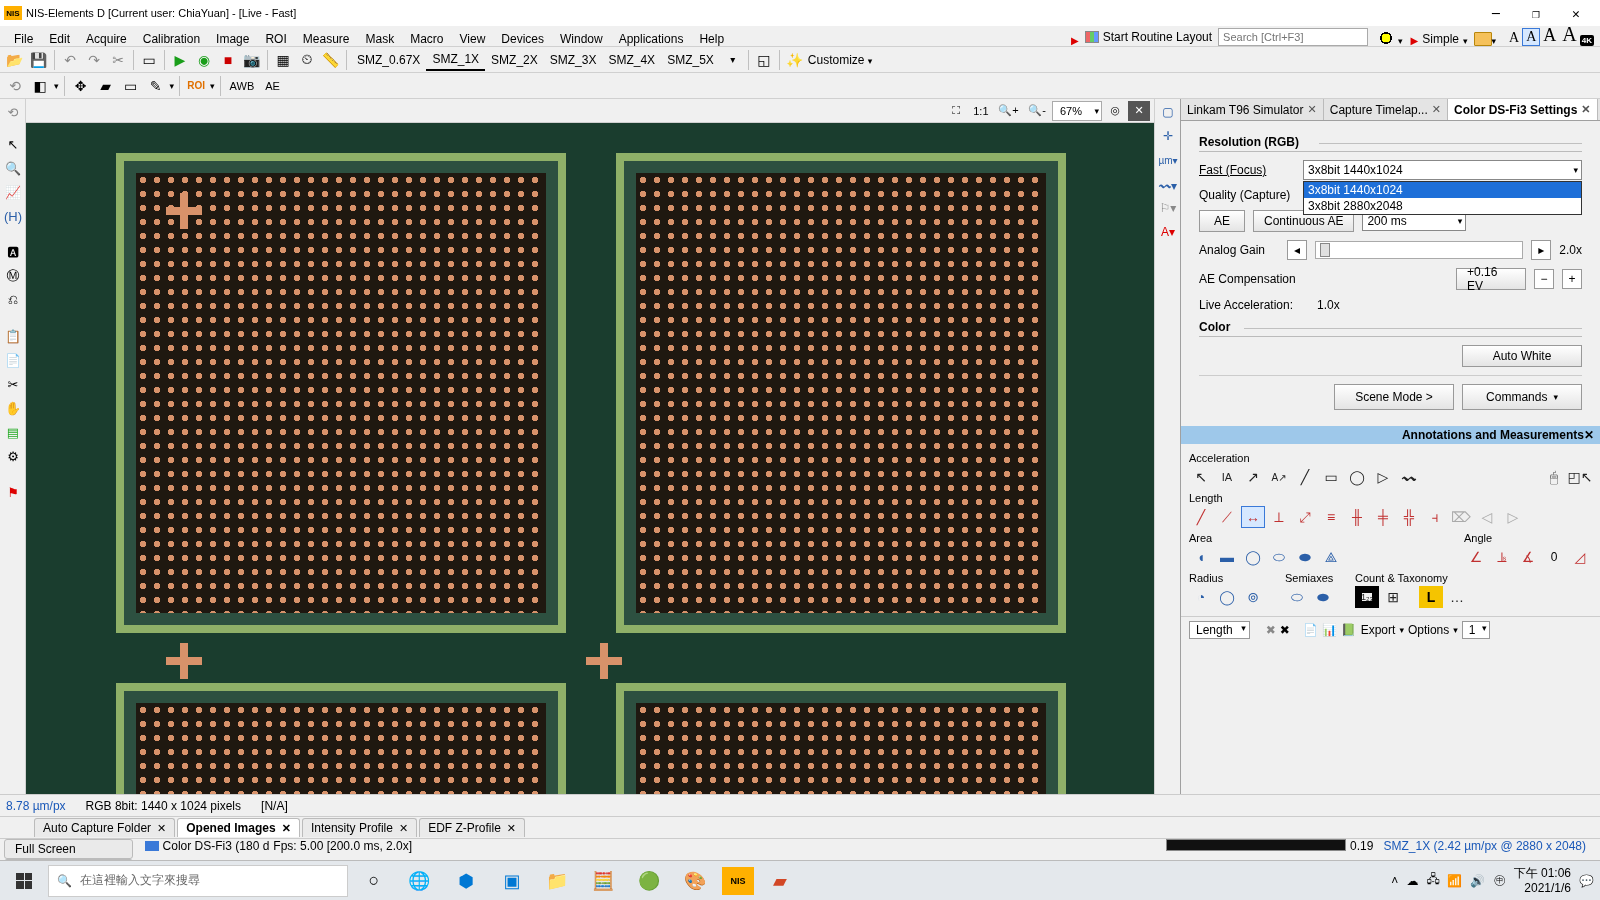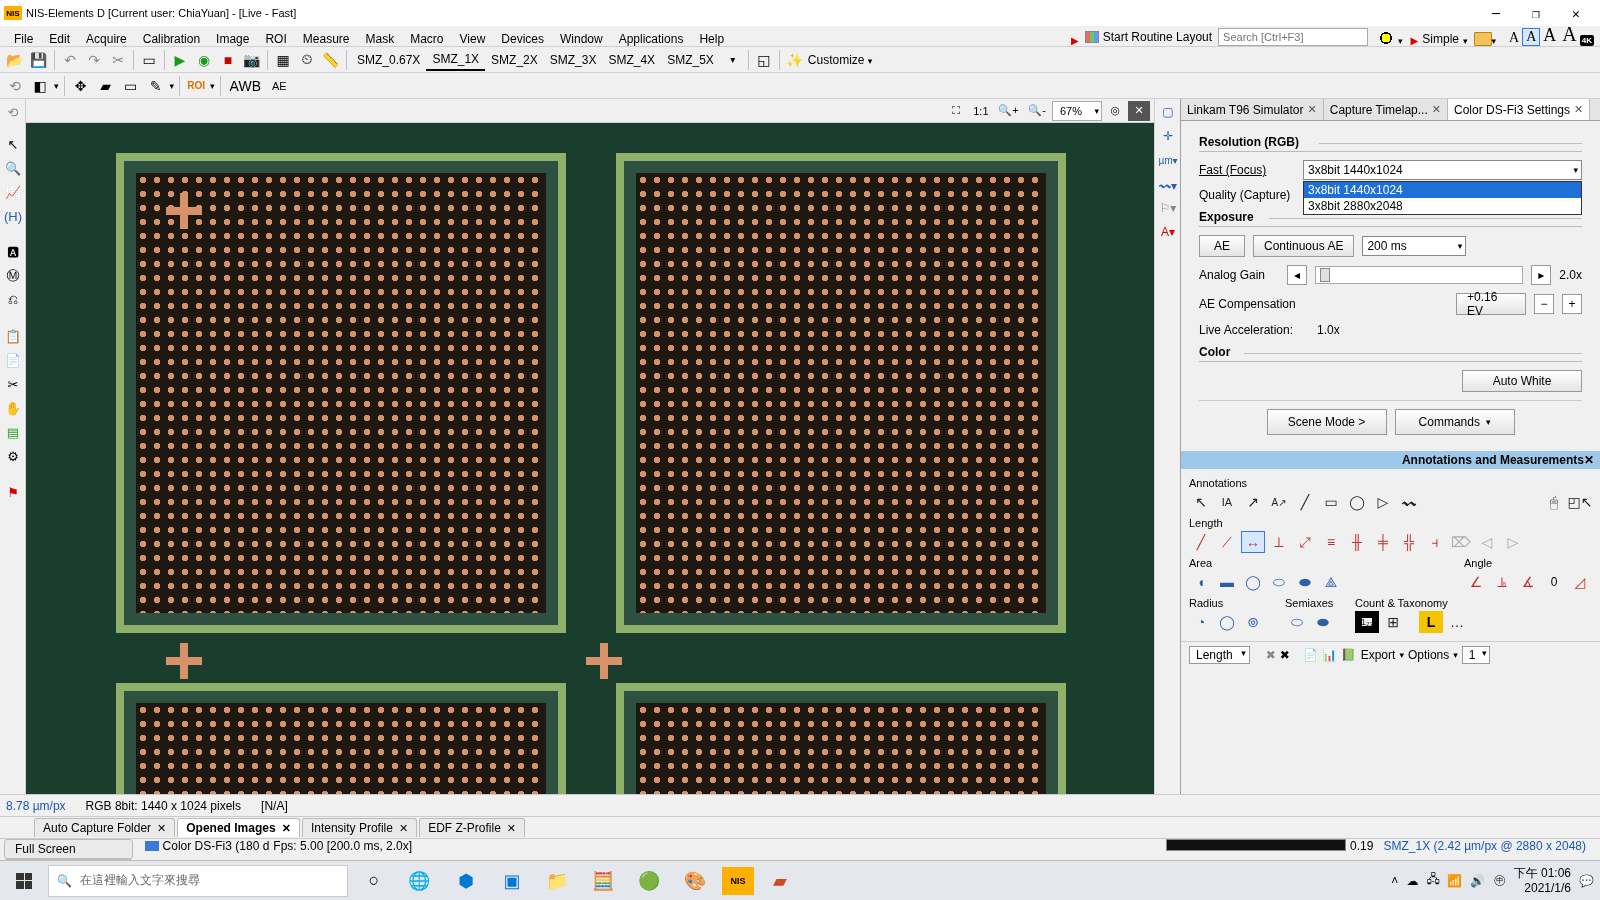--- a/index.html
+++ b/index.html
@@ -58,21 +58,21 @@
 .viewer .cross::after{top:14px;left:0;height:8px;width:36px;}
 
 
 .rtoolcol { width:26px; background:#f0f0f0; border-left:1px solid #d0d0d0; display:flex; flex-direction:column; gap:2px; padding:2px;}
 .rtoolcol .rbtn{width:22px;height:22px;display:flex;align-items:center;justify-content:center;font-size:12px;color:#2b5fa8;}
 
 
 .rightdock { width:420px; background:#f0f0f0; border-left:1px solid #a0a0a0; display:flex; flex-direction:column;}
 .dock-tabs { height:22px; display:flex; align-items:center; background:#e4e4e4; border-bottom:1px solid #a0a0a0;}
 .dock-tab { padding:2px 6px; font-size:11px; border-right:1px solid #bbb; display:flex; align-items:center; gap:4px; height:100%; background:#e4e4e4;}
-.dock-tab.active { background:#fff; font-weight:normal;}
+.dock-tab.active { background:#fff; font-weight:bold;}
 .dock-tab .x { font-size:11px; color:#555;}
 .camera-settings { padding:10px 18px 8px 18px; background:#f0f0f0; font-size:12px;}
 .section-hdr { font-weight:bold; border-bottom:1px solid #bbb; padding-bottom:2px; margin:4px 0 8px 0; position:relative;}
 .section-hdr .line{position:absolute; left:120px; right:0; top:50%; height:1px; background:#c0c0c0;}
 .row { display:flex; align-items:center; gap:8px; margin:4px 0 8px 0;}
 .row label { width:96px;}
 .selectbox { flex:1; height:20px; border:1px solid #888; background:#fff; display:flex; align-items:center; padding:0 18px 0 4px; position:relative;}
 .selectbox::after{content:"▾";position:absolute;right:3px;font-size:9px;}
 .dropdown-list { position:absolute; top:20px; left:-1px; right:-1px; background:#fff; border:1px solid #333; z-index:10;}
 .dropdown-list .opt { padding:1px 4px;}
@@ -202,21 +202,21 @@
   <div class="tsep"></div>
   <div class="tbtn">✥</div>
   <div class="tbtn">▰</div>
   <div class="tbtn">▭</div>
   <div class="tbtn">✎</div>
     <span style="font-size:9px">▾</span>
   <div class="tsep"></div>
   <div class="tbtn" style="color:#e07000;font-size:10px;font-weight:bold">ROI</div>
     <span style="font-size:9px">▾</span>
   <div class="tsep"></div>
-  <div class="tbtn" style="font-size:14px;width:auto;padding:0 4px">AWB</div>
+  <div class="tbtn" style="font-size:11px;width:auto;padding:0 4px">AWB</div>
   <div class="tbtn" style="font-size:11px;width:auto;padding:0 4px">AE</div>
 </div>
 
 <div class="work">
 
   <div class="vtoolbar">
     <div class="vbtn" style="color:#888">⟲</div>
     <div style="height:6px"></div>
     <div class="vbtn">↖</div>
     <div class="vbtn" style="color:#2b5fa8">🔍</div>
@@ -292,21 +292,20 @@
           <div class="dropdown-list">
             <div class="opt sel">3x8bit 1440x1024</div>
             <div class="opt">3x8bit 2880x2048</div>
           </div>
         </div>
       </div>
       <div class="row">
         <label>Quality (Capture)</label>
       </div>
 
-      <div class="section-hdr"><span>Exposure</span><span class="line" style="left:70px"></span></div>
       <div class="row">
         <div class="btn" style="width:46px">AE</div>
         <div class="btn">Continuous AE</div>
         <div class="selectbox" style="flex:0 0 104px">
             <span>200 ms</span>
           </div>
       </div>
       <div class="row">
         <label style="width:80px">Analog Gain</label>
         <div class="smallbtn">◂</div>
@@ -326,36 +325,36 @@
       <div class="row">
         <label style="width:110px">Live Acceleration:</label>
         <span>1.0x</span>
       </div>
 
       <div class="section-hdr"><span>Color</span><span class="line" style="left:45px"></span></div>
       <div class="row" style="justify-content:flex-end">
         <div class="btn" style="width:120px">Auto White</div>
       </div>
       <div style="border-top:1px solid #ccc;margin:8px 0"></div>
-      <div class="row" style="justify-content:center">
+      <div class="row" style="justify-content:flex-end">
         <div class="wide-btn">Scene Mode &gt;</div>
         <div class="wide-btn">
             <span>Commands</span>
             <span style="font-size:9px">▾</span>
           </div>
       </div>
     </div>
 
     <div style="flex:1;display:flex;flex-direction:column">
       <div class="anno-hdr">
         <span>Annotations and Measurements</span>
           <span>✕</span>
       </div>
       <div class="anno-body">
-        <div class="grp-label">Annotations</div>
+        <div class="grp-label">Acceleration</div>
         <div class="tool-row">
           <div class="tool blk">↖</div>
           <div class="tool blk" style="font-size:11px">IA</div>
           <div class="tool blk">↗</div>
           <div class="tool blk" style="font-size:10px">A↗</div>
           <div class="tool blk">╱</div>
           <div class="tool blk">▭</div>
           <div class="tool blk">◯</div>
           <div class="tool blk">▷</div>
           <div class="tool blk">〰</div>

